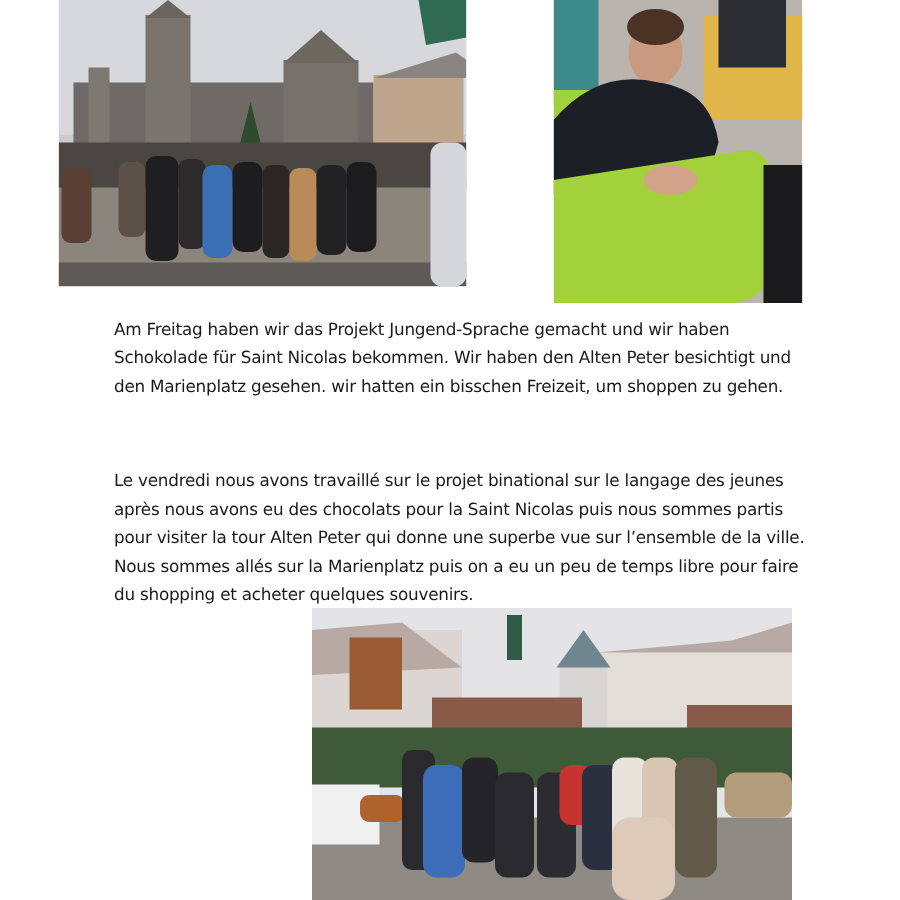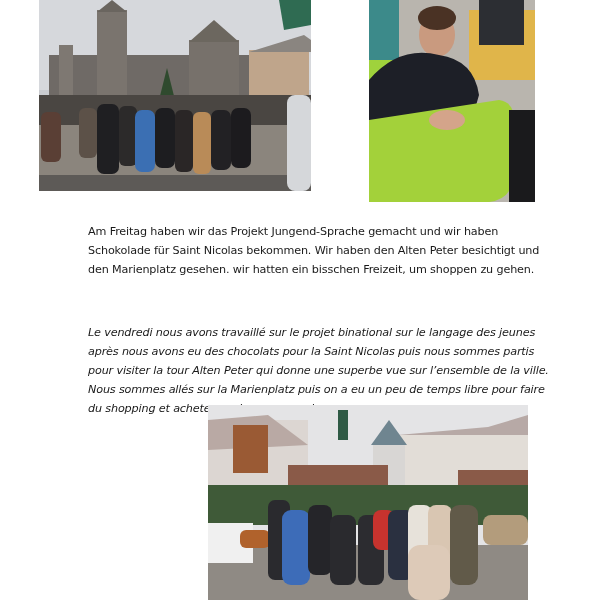--- a/index.html
+++ b/index.html
@@ -2,23 +2,23 @@
 <html><head>
   <meta charset="utf-8">
   <style>
     html, body { margin: 0; padding: 0; background: #ffffff; }
     body { width: 600px; height: 600px; position: relative; overflow: hidden; font-family: "Liberation Sans", sans-serif; }
     .photo { position: absolute; overflow: hidden; }
     .photo svg { display: block; width: 100%; height: 100%; }
     #photo1 { left: 39px; top: 0; width: 272px; height: 191px; }
     #photo2 { left: 369px; top: 0; width: 166px; height: 202px; }
     #photo3 { left: 208px; top: 405px; width: 320px; height: 195px; }
-    .para { position: absolute; left: 72px; width: 470px; font-family: "DejaVu Sans", sans-serif; font-size: 11.2px; line-height: 19px; color: #1a1a1a; margin: 16px; letter-spacing: -0.15px; }
+    .para { position: absolute; left: 72px; width: 470px; font-family: "DejaVu Sans", sans-serif; font-size: 11.2px; line-height: 19px; color: #1a1a1a; margin: 4px; letter-spacing: -0.15px; }
     #para-de { top: 206px; }
-    #para-fr { top: 307px; font-style: italic; }
+    #para-fr { top: 307px; }
   </style>
 </head>
 <body>
 
 <div class="photo" id="photo1">
   <svg viewBox="0 0 272 191" preserveAspectRatio="none">
     <rect x="0" y="0" width="272" height="191" fill="#c9cbcf"></rect>
     <rect x="0" y="0" width="272" height="90" fill="#d6d8dc"></rect>
 
     <rect x="10" y="55" width="200" height="45" fill="#6f6a66"></rect>

